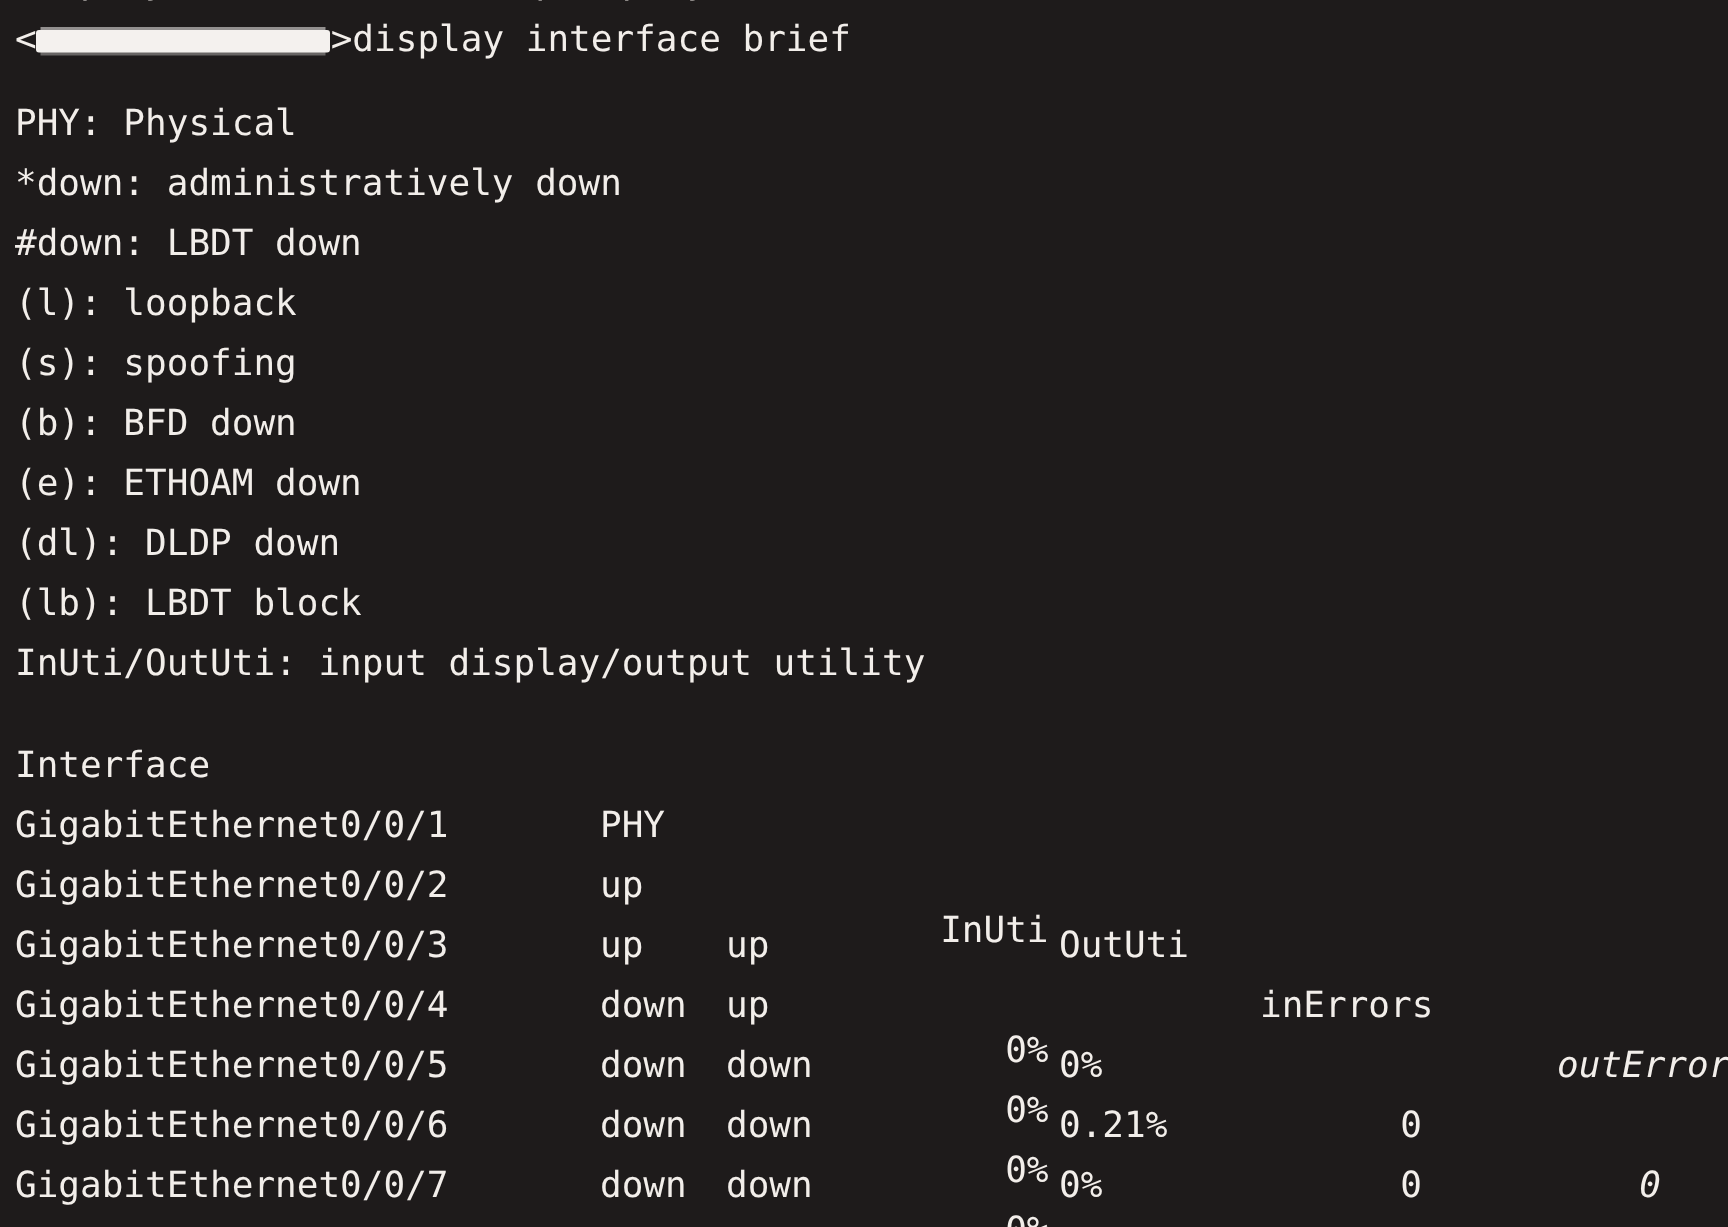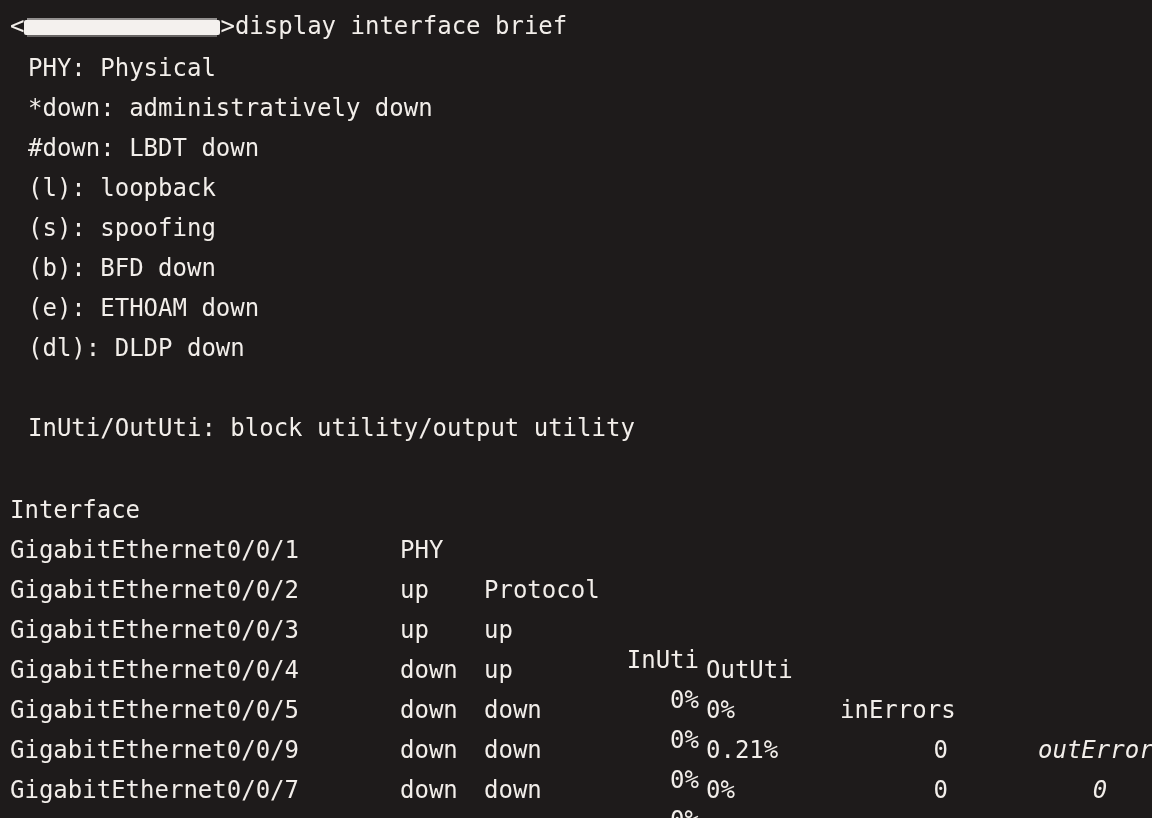--- a/index.html
+++ b/index.html
@@ -35,24 +35,25 @@
     width: 1130px;
     height: 40px;
     overflow: hidden;
     white-space: pre;
     color: #f2eeea;
     opacity: 0.92;
   }
 
   .line {
     position: absolute;
-    left: 28px;
-    white-space: pre;
-    height: 40px;
-    line-height: 40px;
+    left: 10px;
+    white-space: pre;
+    height: 40px;
+    line-height: 40px;
+    margin-top: 14px;
   }
 
   
   .prompt-line {
     position: absolute;
     left: 10px;
     top: 6px;
     height: 40px;
     line-height: 40px;
     white-space: pre;
@@ -108,26 +109,26 @@
   </div>
 
   <div class="line" style="top:48px">PHY: Physical</div>
   <div class="line" style="top:88px">*down: administratively down</div>
   <div class="line" style="top:128px">#down: LBDT down</div>
   <div class="line" style="top:168px">(l): loopback</div>
   <div class="line" style="top:248px">(b): BFD down</div>
   <div class="line" style="top:208px">(s): spoofing</div>
   <div class="line" style="top:288px">(e): ETHOAM down</div>
   <div class="line" style="top:328px">(dl): DLDP down</div>
-  <div class="line" style="top:408px">InUti/OutUti: block utility/output utility</div>
+  <div class="line" style="top:368px">(lb): LBDT block</div>
+  <div class="line" style="top:408px">InUti/OutUti: input display/output utility</div>
 
   <div class="row" style="top:450px">
     <span class="col c-iface">Interface</span>
     <span class="col c-phy">PHY</span>
-    <span class="col c-proto">Protocol</span>
     <span class="col c-inuti">InUti</span>
     <span class="col c-oututi">OutUti</span>
     <span class="col c-inerr">inErrors</span>
     <span class="col c-outerr">outErrors</span>
   </div>
 
   <div class="row" style="top:490px">
     <span class="col c-iface">GigabitEthernet0/0/1</span>
     <span class="col c-phy">up</span>
     <span class="col c-proto">up</span>
@@ -171,21 +172,21 @@
     <span class="col c-iface">GigabitEthernet0/0/5</span>
     <span class="col c-phy">down</span>
     <span class="col c-proto">down</span>
     <span class="col c-inuti">0%</span>
     
     
     
   </div>
 
   <div class="row" style="top:690px">
-    <span class="col c-iface">GigabitEthernet0/0/9</span>
+    <span class="col c-iface">GigabitEthernet0/0/6</span>
     <span class="col c-phy">down</span>
     <span class="col c-proto">down</span>
     
     
     
     
   </div>
 
   <div class="row" style="top:730px">
     <span class="col c-iface">GigabitEthernet0/0/7</span>

